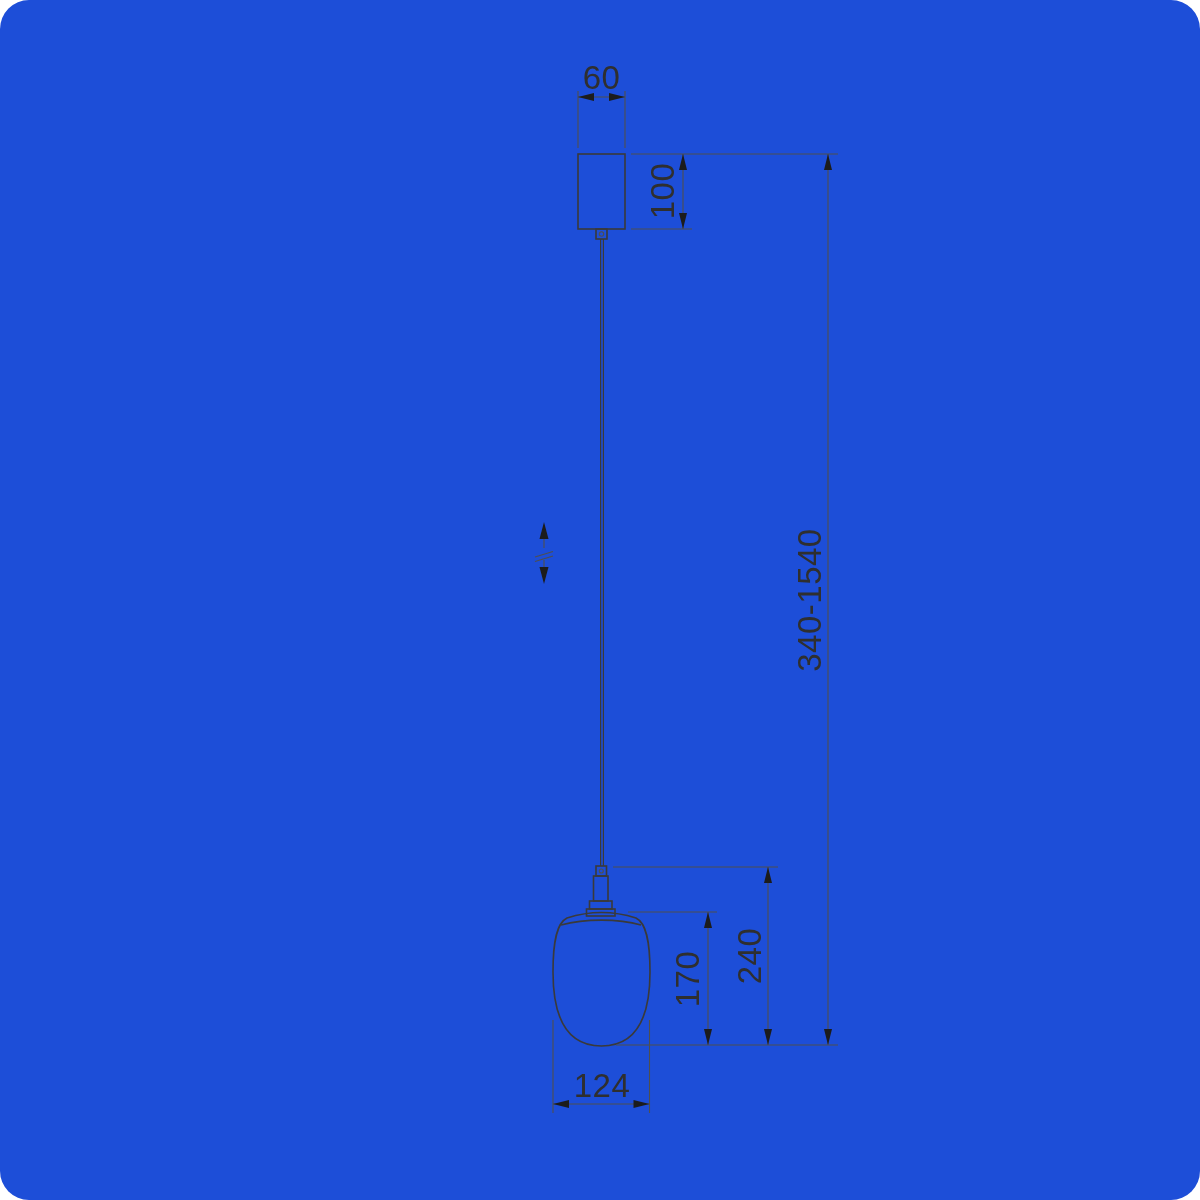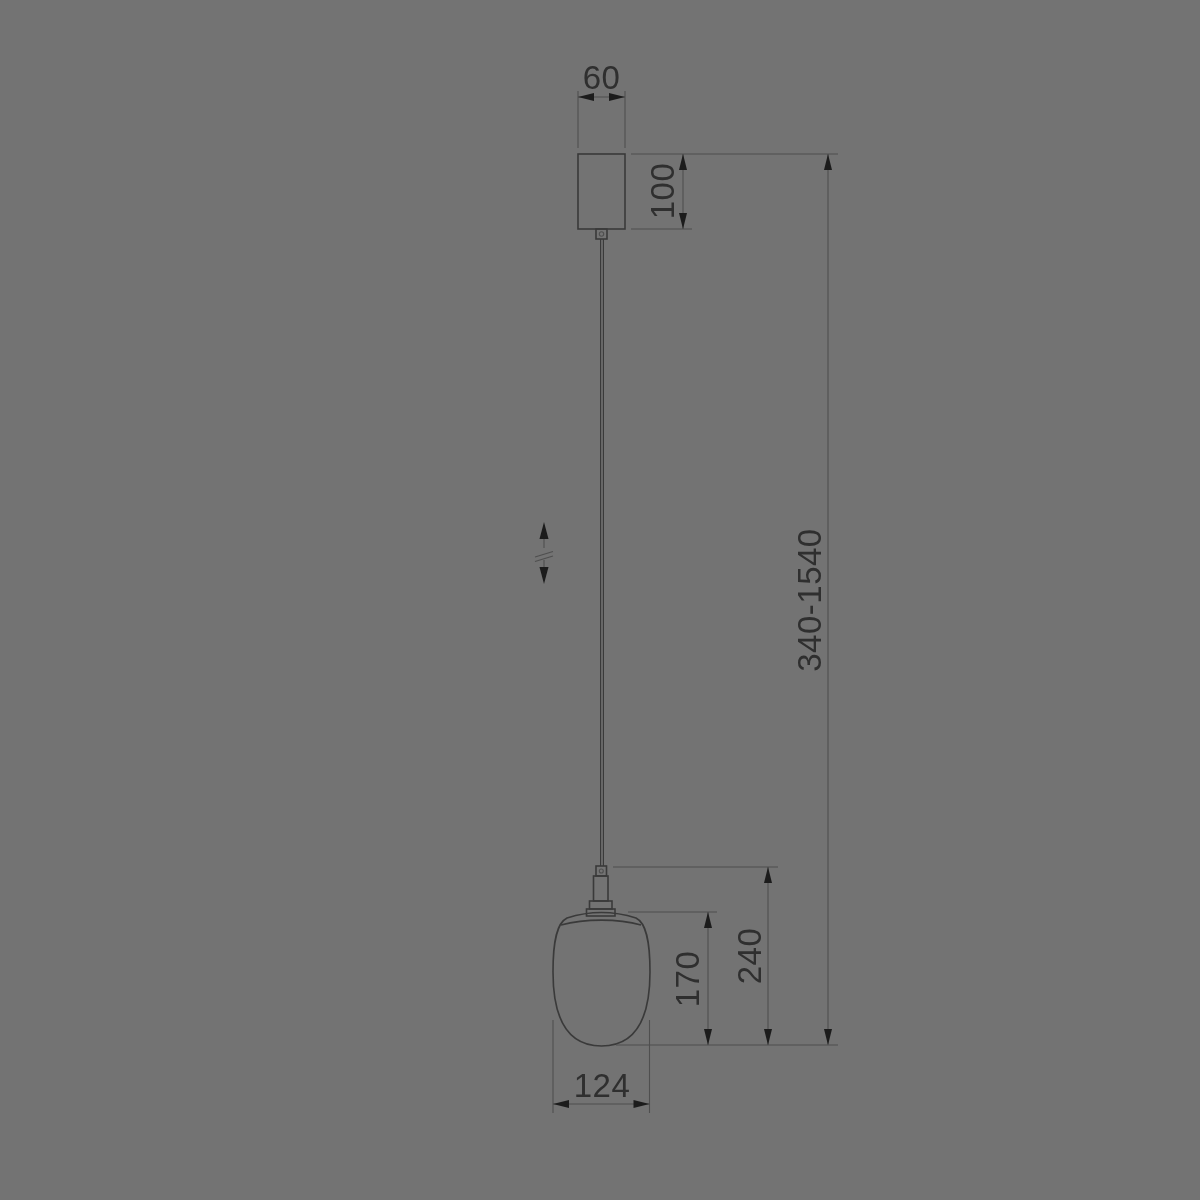--- a/index.html
+++ b/index.html
@@ -8,21 +8,22 @@
     background: #ffffff;
     width: 1200px;
     height: 1200px;
     overflow: hidden;
     font-family: "Liberation Sans", sans-serif;
   }
   .stage {
     position: relative;
     width: 1200px;
     height: 1200px;
-    background: #737373;
+    background: #1d4ed8;
+    border-radius: 29px;
   }
   svg { display: block; }
   .obj-line {
     fill: none;
     stroke: #3a3a3a;
     stroke-width: 1.6;
     stroke-linejoin: miter;
   }
   .cord-line {
     fill: none;

